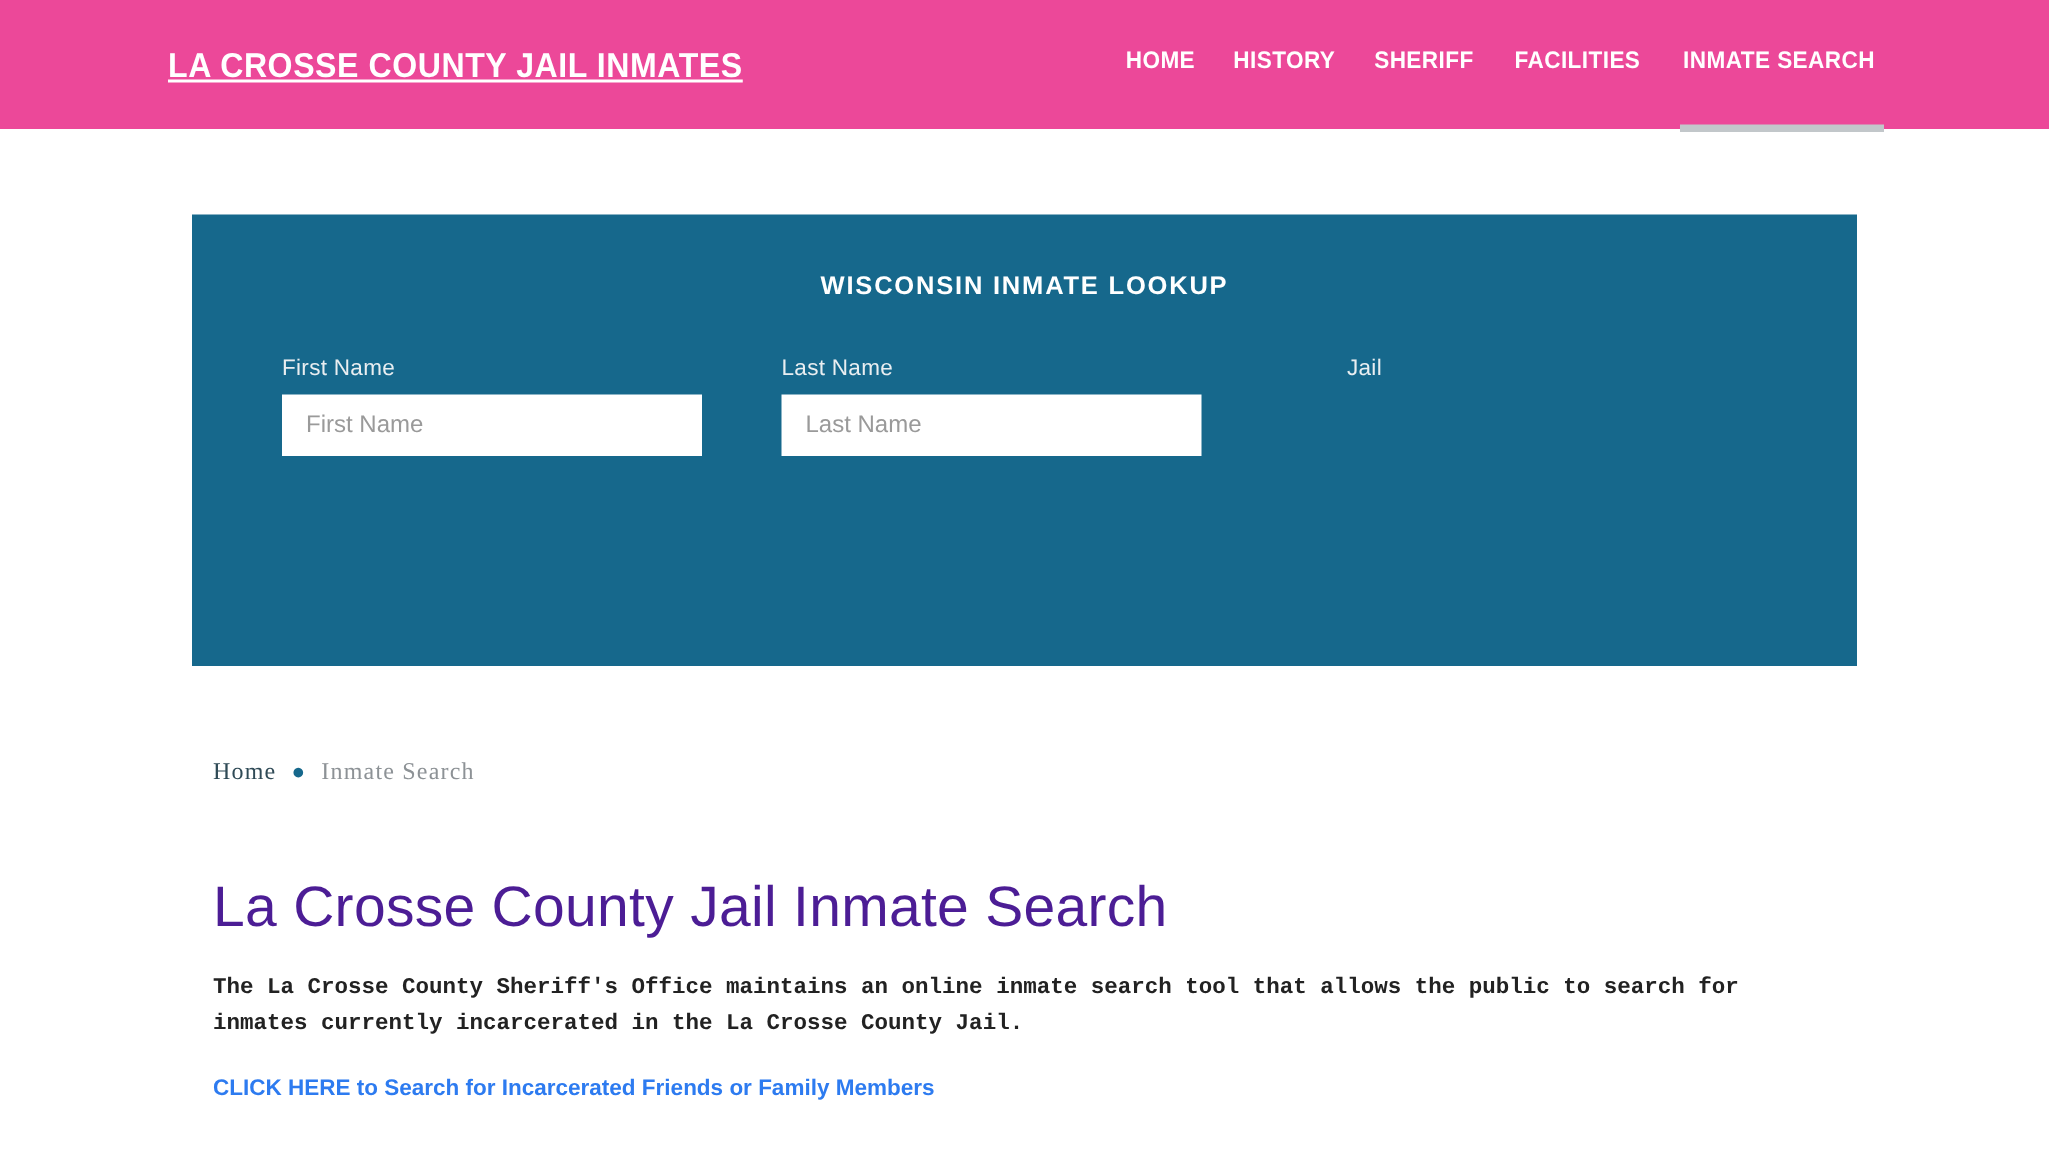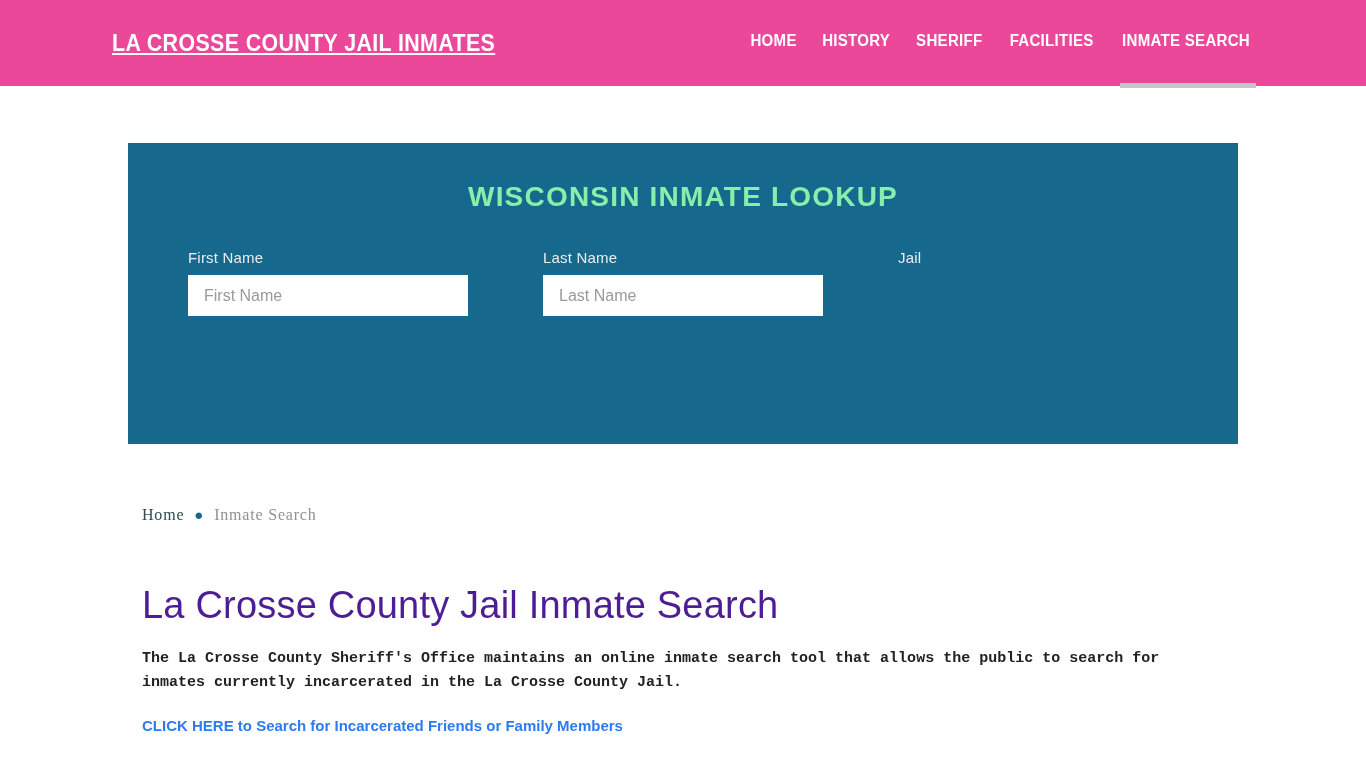--- a/index.html
+++ b/index.html
@@ -75,36 +75,36 @@
     left: 128px;
     top: 143px;
     width: 1110px;
     height: 301px;
     background: #16688c;
   }
 
   .lookup-title {
     margin-top: 38px;
     text-align: center;
-    color: #86efac;
-    font-family: "Liberation Sans Narrow", "Liberation Sans", sans-serif;
-    font-size: 28px;
+    color: #ffffff;
+    font-family: "Liberation Sans Narrow", "Liberation Sans", sans-serif;
+    font-size: 17px;
     font-weight: bold;
     letter-spacing: 1.2px;
   }
 
   .form-row {
     position: relative;
     margin-top: 36px;
     height: 90px;
   }
 
   .field { position: absolute; }
   .field.first { left: 60px;  width: 280px; }
-  .field.last  { left: 415px; width: 280px; }
+  .field.last  { left: 393px; width: 280px; }
   .field.state { left: 770px; width: 280px; }
 
   .field-label {
     color: #e9eef1;
     font-family: "Liberation Sans Narrow", "Liberation Sans", sans-serif;
     font-size: 15px;
     letter-spacing: 0.2px;
     margin-bottom: 9px;
   }
 

